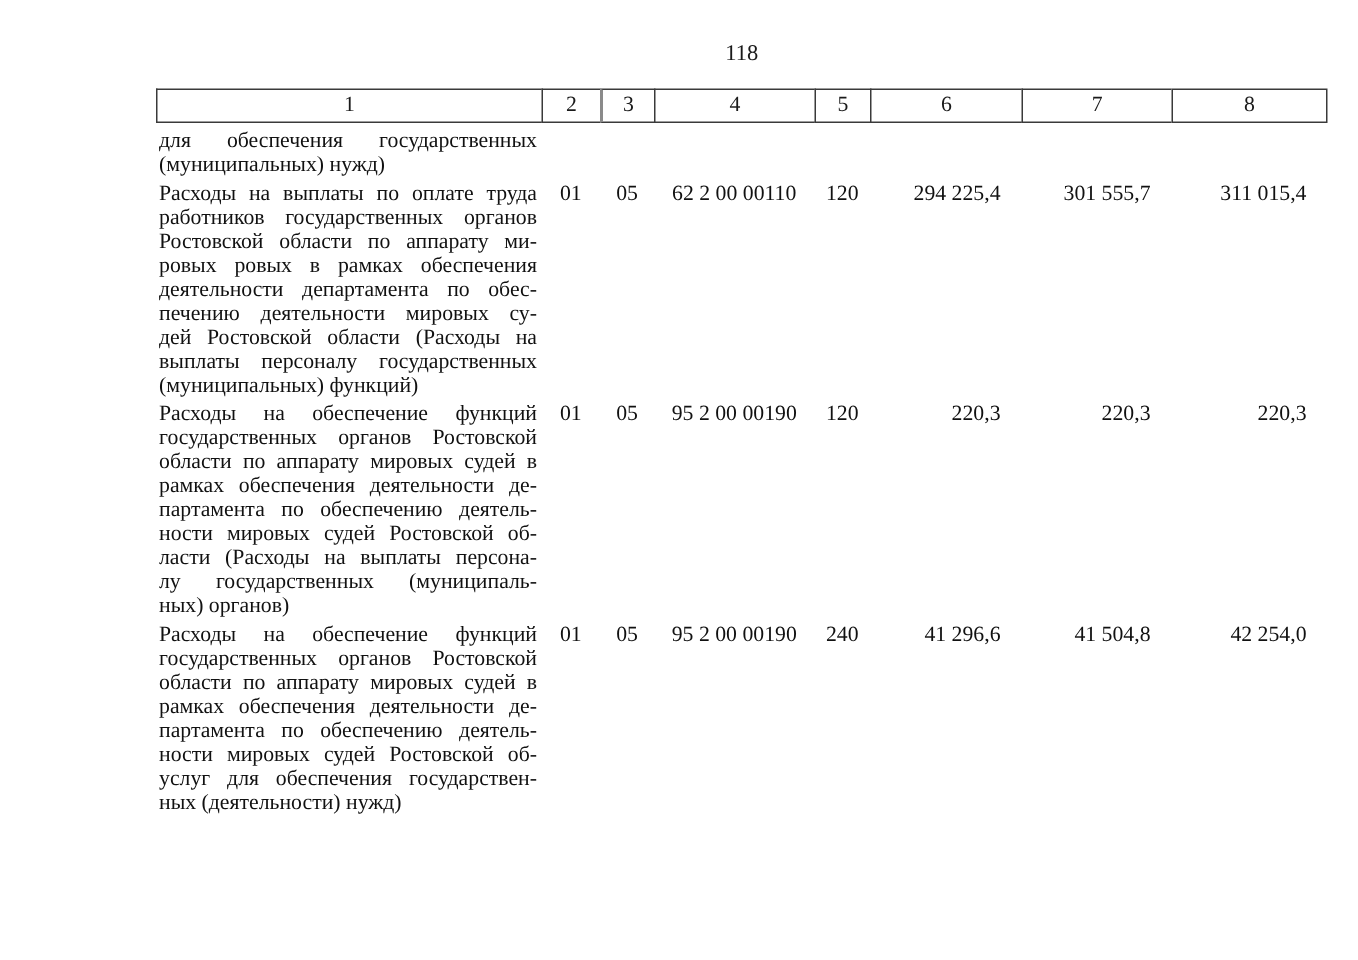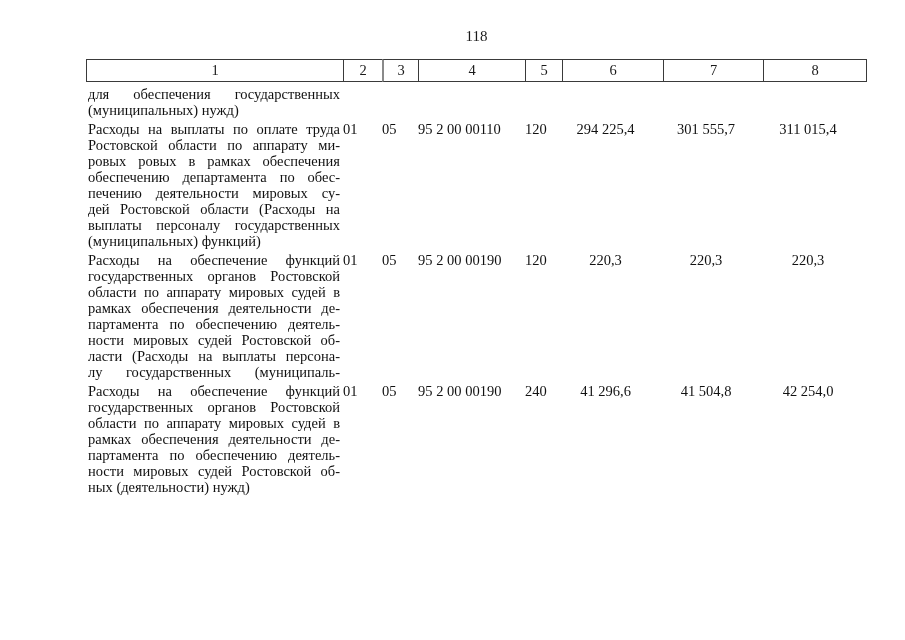--- a/index.html
+++ b/index.html
@@ -9,21 +9,21 @@
     width: 905px;
     height: 640px;
     background: #ffffff;
     color: #111111;
     font-family: "Liberation Serif", "DejaVu Serif", serif;
     font-size: 14.5px;
     overflow: hidden;
   }
   .content {
     position: absolute;
-    left: 86px;
+    left: 104px;
     top: 0;
     width: 781px;
   }
   .page-number {
     padding-top: 27px;
     height: 45px;
     text-align: center;
     font-size: 15px;
     line-height: 18px;
     color: #1a1a1a;
@@ -63,25 +63,25 @@
   }
   .jline {
     text-align: justify;
     text-align-last: justify;
     line-height: 16px;
     white-space: normal;
   }
   .jline.last { text-align-last: left; font-family: Liberation Serif, serif; }
   .num-cell {
     line-height: 16px;
-    text-align: left;
+    text-align: center;
   }
   .amt-cell {
     line-height: 16px;
-    text-align: center;
+    text-align: right;
     padding-right: 14px;
   }
 </style>
 </head>
 <body>
 
 <div class="page">
   <div class="content">
 
     <div class="page-number">118</div>
@@ -109,65 +109,68 @@
         <div class="num-cell"></div>
         <div class="num-cell"></div>
         <div class="amt-cell"></div>
         <div class="amt-cell"></div>
         <div class="amt-cell"></div>
       </div>
 
       <div class="trow">
         <div class="desc-cell">
             <div class="jline">Расходы на выплаты по оплате труда</div>
+            <div class="jline">работников государственных органов</div>
             <div class="jline">Ростовской области по аппарату ми-</div>
             <div class="jline">ровых ровых в рамках обеспечения</div>
-            <div class="jline">обеспечению департамента по обес-</div>
+            <div class="jline">деятельности департамента по обес-</div>
             <div class="jline">печению деятельности мировых су-</div>
             <div class="jline">дей Ростовской области (Расходы на</div>
             <div class="jline">выплаты персоналу государственных</div>
             <div class="jline last">(муниципальных) функций)</div>
           </div>
         <div class="num-cell">01</div>
         <div class="num-cell">05</div>
-        <div class="num-cell">95 2 00 00110</div>
+        <div class="num-cell">62 2 00 00110</div>
         <div class="num-cell">120</div>
         <div class="amt-cell">294 225,4</div>
         <div class="amt-cell">301 555,7</div>
         <div class="amt-cell">311 015,4</div>
       </div>
 
       <div class="trow">
         <div class="desc-cell">
             <div class="jline">Расходы на обеспечение функций</div>
             <div class="jline">государственных органов Ростовской</div>
             <div class="jline">области по аппарату мировых судей в</div>
             <div class="jline">рамках обеспечения деятельности де-</div>
             <div class="jline">партамента по обеспечению деятель-</div>
             <div class="jline">ности мировых судей Ростовской об-</div>
             <div class="jline">ласти (Расходы на выплаты персона-</div>
             <div class="jline">лу государственных (муниципаль-</div>
+            <div class="jline last">ных) органов)</div>
           </div>
         <div class="num-cell">01</div>
         <div class="num-cell">05</div>
         <div class="num-cell">95 2 00 00190</div>
         <div class="num-cell">120</div>
         <div class="amt-cell">220,3</div>
         <div class="amt-cell">220,3</div>
         <div class="amt-cell">220,3</div>
       </div>
 
       <div class="trow">
         <div class="desc-cell">
             <div class="jline">Расходы на обеспечение функций</div>
             <div class="jline">государственных органов Ростовской</div>
             <div class="jline">области по аппарату мировых судей в</div>
             <div class="jline">рамках обеспечения деятельности де-</div>
             <div class="jline">партамента по обеспечению деятель-</div>
             <div class="jline">ности мировых судей Ростовской об-</div>
+            <div class="jline">услуг для обеспечения государствен-</div>
             <div class="jline last">ных (деятельности) нужд)</div>
           </div>
         <div class="num-cell">01</div>
         <div class="num-cell">05</div>
         <div class="num-cell">95 2 00 00190</div>
         <div class="num-cell">240</div>
         <div class="amt-cell">41 296,6</div>
         <div class="amt-cell">41 504,8</div>
         <div class="amt-cell">42 254,0</div>
       </div>

